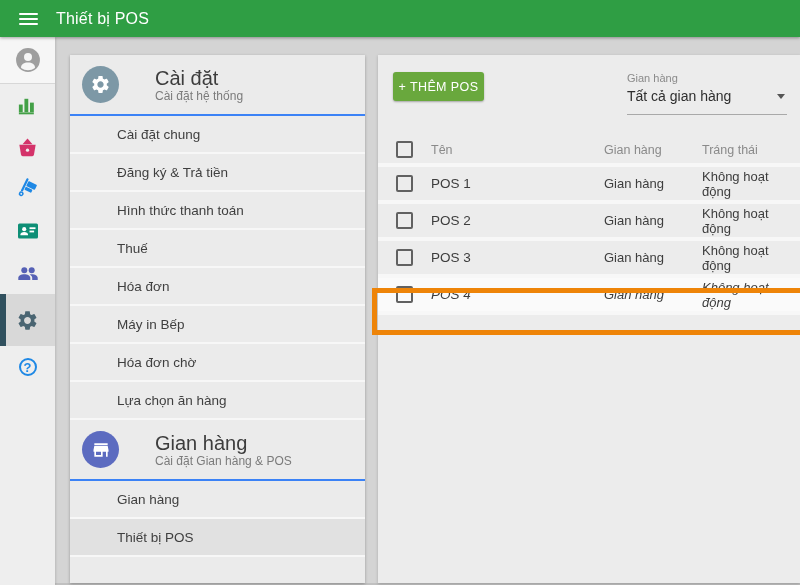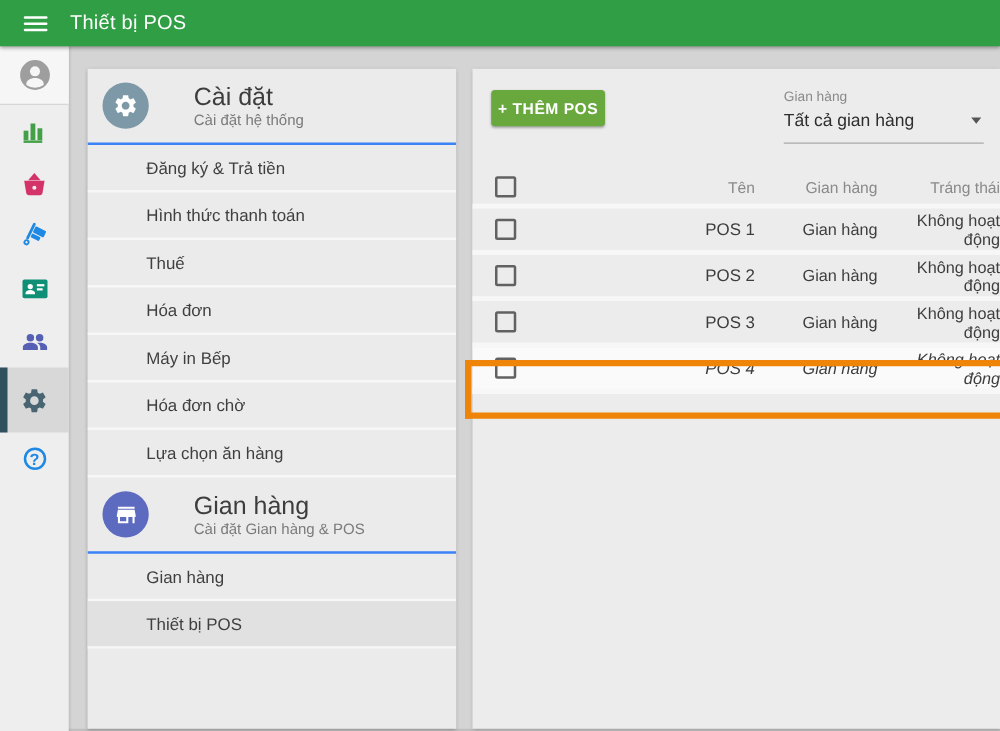--- a/index.html
+++ b/index.html
@@ -65,32 +65,32 @@
   .menu-item.selected { background:#e1e1e1; }
 
   
   .content {
     position:absolute; left:378px; top:55px; width:422px; height:528px;
     background:#ececec; box-shadow:0 1px 3px rgba(0,0,0,.2); z-index:1;
   }
   .toolbar { display:flex; align-items:flex-start; padding:17px 13px 0 15px; }
   .add-btn {
     background:#69a83d; color:#fff; border:none; border-radius:3px;
-    width:91px; height:29px; font-size:12.5px; font-weight:bold; letter-spacing:.4px;
+    width:91px; height:29px; font-size:12.5px; font-weight:normal; letter-spacing:.4px;
     font-family:inherit; box-shadow:0 1px 2px rgba(0,0,0,.3); cursor:pointer;
   }
   .spacer { flex:1; }
   .shop-filter { width:160px; cursor:pointer; }
   .filter-label { font-size:11px; color:#8a8a8a; }
   .filter-value-row { display:flex; align-items:center; margin-top:4px; padding-bottom:10px; border-bottom:1px solid #a9a9a9; }
   .filter-value { font-size:14px; color:#2e2e2e; flex:1; }
   .caret { width:0; height:0; border-left:4.5px solid transparent; border-right:4.5px solid transparent; border-top:5px solid #555; margin-right:2px; }
 
   .table { margin-top:21px; }
-  .trow { display:flex; align-items:center; padding-left:18px;text-align:right; }
+  .trow { display:flex; align-items:center; padding-left:18px; }
   .thead { height:31px; border-bottom:4px solid #f7f7f7; }
   .thead .col { font-size:12.5px; color:#8a8a8a; }
   .drow { height:37px; border-bottom:4px solid #f7f7f7; background:#ececec; cursor:pointer; }
   .drow.hl { background:#fafafa;font-style:italic; }
   .cb {
     width:17px; height:17px; border:2px solid #616161; border-radius:2px;
     background:transparent; flex:none; cursor:pointer;
   }
   .col-name { width:173px; margin-left:18px; font-size:13.5px; color:#3d3d3d; }
   .col-shop { width:98px; font-size:13px; color:#3d3d3d; }
@@ -186,20 +186,21 @@
         <svg width="21" height="21" viewBox="0 0 24 24" fill="#ffffff">
           <path d="M19.14 12.94c.04-.3.06-.61.06-.94 0-.32-.02-.64-.07-.94l2.03-1.58c.18-.14.23-.41.12-.61l-1.92-3.32c-.12-.22-.37-.29-.59-.22l-2.39.96c-.5-.38-1.03-.7-1.62-.94l-.36-2.54c-.04-.24-.24-.41-.48-.41h-3.84c-.24 0-.43.17-.47.41l-.36 2.54c-.59.24-1.13.57-1.62.94l-2.39-.96c-.22-.08-.47 0-.59.22L2.74 8.87c-.12.21-.08.47.12.61l2.03 1.58c-.05.3-.09.63-.09.94s.02.64.07.94l-2.03 1.58c-.18.14-.23.41-.12.61l1.92 3.32c.12.22.37.29.59.22l2.39-.96c.5.38 1.03.7 1.62.94l.36 2.54c.05.24.24.41.48.41h3.84c.24 0 .44-.17.47-.41l.36-2.54c.59-.24 1.13-.56 1.62-.94l2.39.96c.22.08.47 0 .59-.22l1.92-3.32c.12-.22.07-.47-.12-.61l-2.01-1.58zM12 15.6c-1.98 0-3.6-1.62-3.6-3.6s1.62-3.6 3.6-3.6 3.6 1.62 3.6 3.6-1.62 3.6-3.6 3.6z"></path>
         </svg>
       </div>
       <div class="section-texts">
         <div class="section-title">Cài đặt</div>
         <div class="section-subtitle">Cài đặt hệ thống</div>
       </div>
     </div>
 
+    <div class="menu-item">Cài đặt chung</div>
     <div class="menu-item">Đăng ký &amp; Trả tiền</div>
     <div class="menu-item">Hình thức thanh toán</div>
     <div class="menu-item">Thuế</div>
     <div class="menu-item">Hóa đơn</div>
     <div class="menu-item">Máy in Bếp</div>
     <div class="menu-item">Hóa đơn chờ</div>
     <div class="menu-item">Lựa chọn ăn hàng</div>
 
     <div class="section-header">
       <div class="section-icon indigo">

